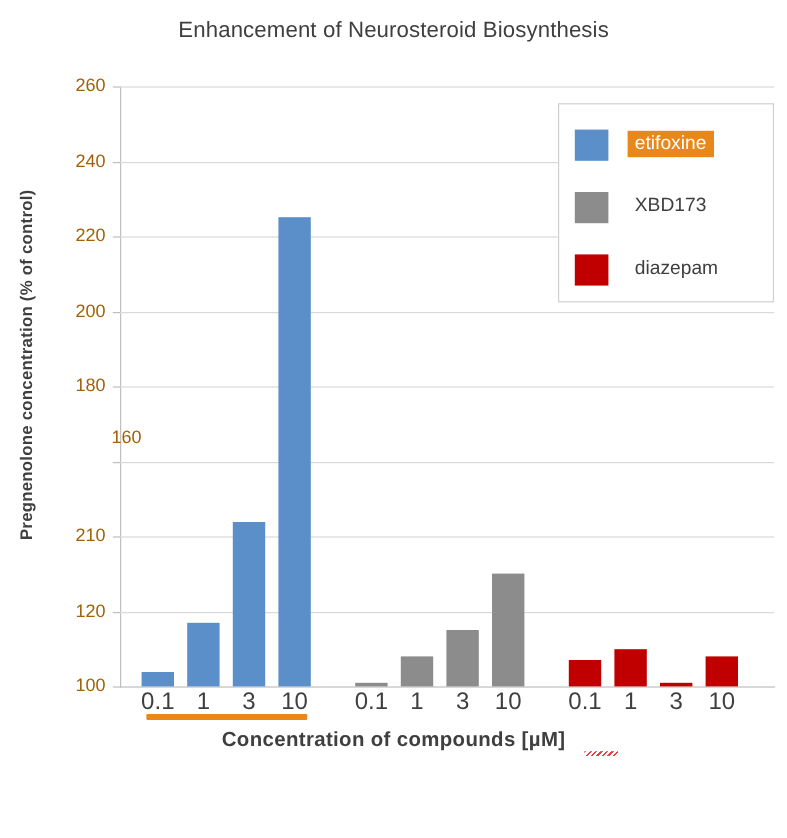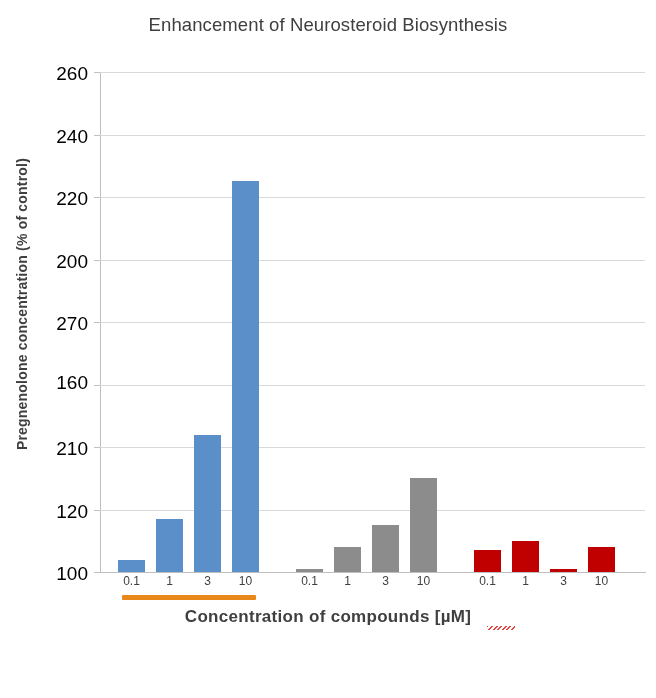--- a/index.html
+++ b/index.html
@@ -72,22 +72,22 @@
     left: 94px;
     width: 6px;
     height: 1px;
     background: #bfbfbf;
   }
   .y-tick-label {
     position: absolute;
     right: 0;
     width: 84px;
     text-align: right;
-    font-size: 19px;
-    color: #000000;
+    font-size: 15px;
+    color: #a16207;
     transform: translateY(-9px);
   }
 
   
   .y-axis-title {
     position: absolute;
     left: -188px;
     top: 296px;
     width: 420px;
     text-align: center;
@@ -101,21 +101,21 @@
   
   .bar {
     position: absolute;
     bottom: 0;
   }
 
   
   .x-label {
     position: absolute;
     top: 574px;
-    font-size: 12px;
+    font-size: 20px;
     color: #3f3f3f;
     text-align: center;
     width: 44px;
     margin-left: -22px;
   }
 
   
   .group-underline {
     position: absolute;
     height: 5px;
@@ -210,23 +210,23 @@
   <div class="axis-line-x"></div>
 
   <div id="y-ticks">
       <div class="tick-mark" style="top: 572px;"></div>
       <div class="y-tick-label" style="top: 572px; position: absolute; left: 0px; width: 88px;">100</div>
       <div class="tick-mark" style="top: 509.5px;"></div>
       <div class="y-tick-label" style="top: 509.5px; position: absolute; left: 0px; width: 88px;">120</div>
       <div class="tick-mark" style="top: 447px;"></div>
       <div class="y-tick-label" style="top: 447px; position: absolute; left: 0px; width: 88px;">210</div>
       <div class="tick-mark" style="top: 384.5px;"></div>
-      <div class="y-tick-label" style="top: 381px; position: absolute; left: 0px; width: 88px;">160</div>
+      <div class="y-tick-label" style="top: 365px; position: absolute; left: 0px; width: 88px; padding-left: 30px;">160</div>
       <div class="tick-mark" style="top: 322px;"></div>
-      <div class="y-tick-label" style="top: 322px; position: absolute; left: 0px; width: 88px;">270</div>
+      <div class="y-tick-label" style="top: 322px; position: absolute; left: 0px; width: 88px;">180</div>
       <div class="tick-mark" style="top: 259.5px;"></div>
       <div class="y-tick-label" style="top: 259.5px; position: absolute; left: 0px; width: 88px;">200</div>
       <div class="tick-mark" style="top: 197px;"></div>
       <div class="y-tick-label" style="top: 197px; position: absolute; left: 0px; width: 88px;">220</div>
       <div class="tick-mark" style="top: 134.5px;"></div>
       <div class="y-tick-label" style="top: 134.5px; position: absolute; left: 0px; width: 88px;">240</div>
       <div class="tick-mark" style="top: 72px;"></div>
       <div class="y-tick-label" style="top: 72px; position: absolute; left: 0px; width: 88px;">260</div>
     </div>
   <div id="grid-lines">
@@ -269,14 +269,28 @@
       <div class="x-label" style="left: 563.5px;">3</div>
       <div class="x-label" style="left: 601.5px;">10</div>
     </div>
 
   <div class="group-underline" style="left: 122px; top: 595px; width: 134px; background: rgb(232, 135, 26);"></div>
 
   <div class="x-axis-title">Concentration  of  compounds  [µM]</div>
   <div class="squiggle"></div>
 
 
+  <div class="legend">
+    <div class="legend-item" style="top:18px;">
+      <span class="legend-swatch" style="background: rgb(91, 143, 201);"></span>
+      <span class="legend-text highlight" style="background: rgb(232, 135, 26);">etifoxine</span>
+    </div>
+    <div class="legend-item" style="top:70px;">
+      <span class="legend-swatch" style="background: rgb(140, 140, 140);"></span>
+      <span class="legend-text">XBD173</span>
+    </div>
+    <div class="legend-item" style="top:122px;">
+      <span class="legend-swatch" style="background: rgb(192, 0, 0);"></span>
+      <span class="legend-text">diazepam</span>
+    </div>
+  </div>
 
 </div>
 
 </body></html>

